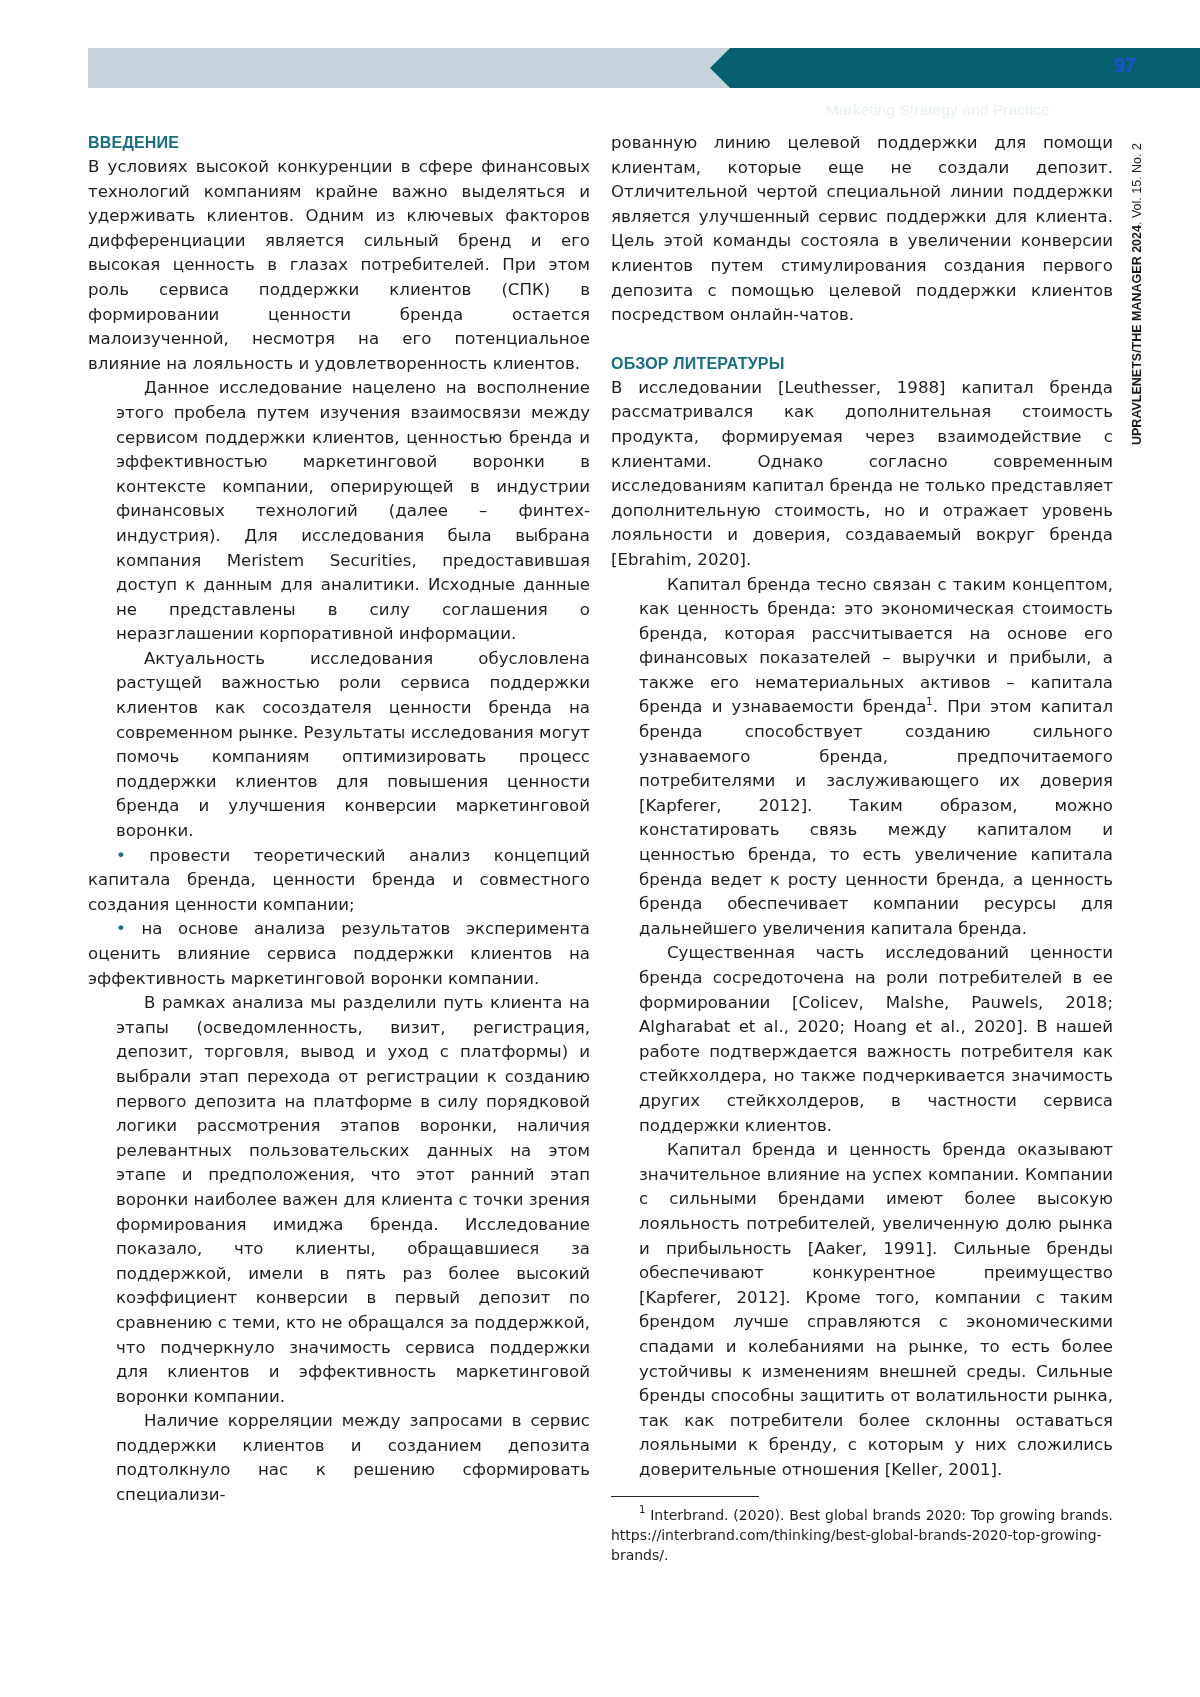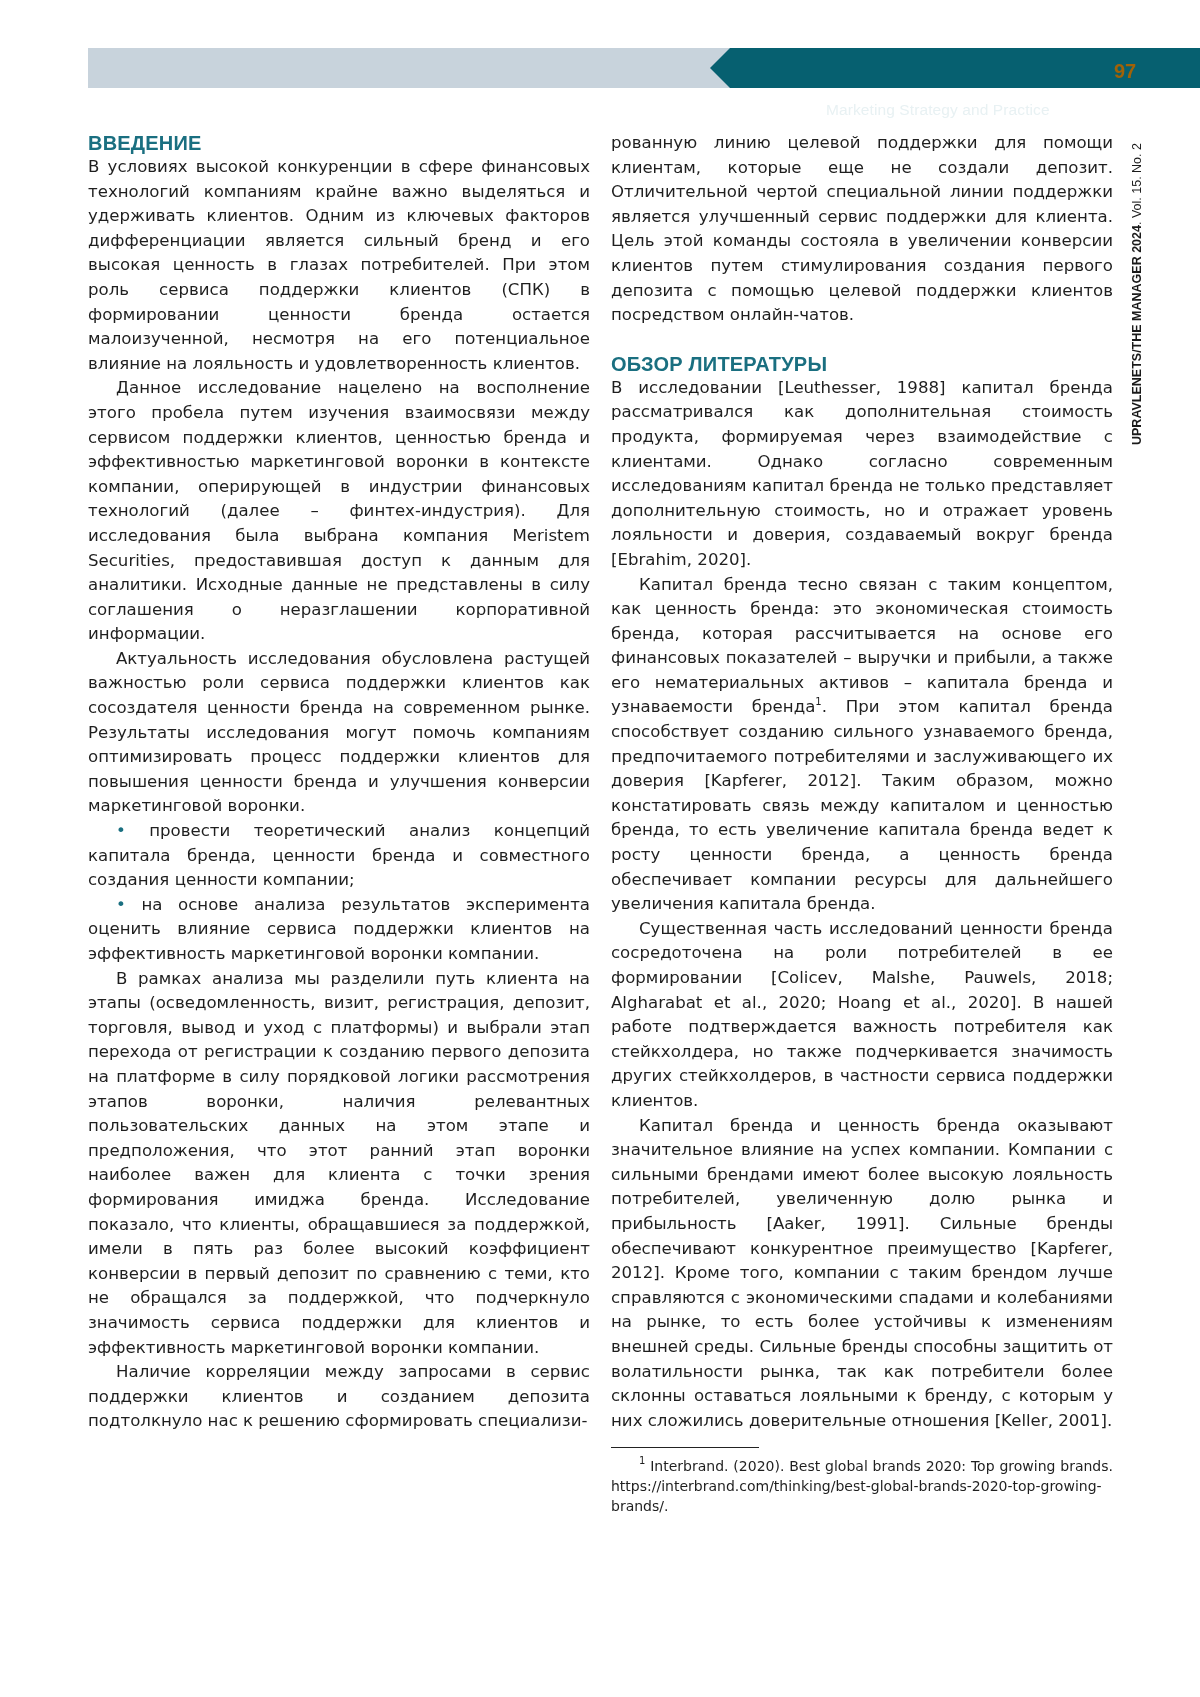--- a/index.html
+++ b/index.html
@@ -4,31 +4,31 @@
 <style>
   html, body { margin: 0; padding: 0; background: #ffffff; }
   body { width: 1200px; height: 1697px; position: relative; overflow: hidden;
          font-family: "DejaVu Sans", "Liberation Sans", sans-serif; color: #1f1f1f; }
   .header-band { position: absolute; left: 88px; top: 48px; width: 1112px; height: 40px; background: #c8d3dc; }
   .header-teal { position: absolute; left: 710px; top: 48px; width: 490px; height: 40px; background: #066070;
                  clip-path: polygon(20px 0, 100% 0, 100% 100%, 20px 100%, 0 50%); }
   .header-title { position: absolute; left: 826px; top: 57px; font-family: "Liberation Sans", sans-serif;
                   font-size: 15.5px; color: #e8f1f3; letter-spacing: 0.1px; margin-top: 44px; }
   .header-page { position: absolute; left: 1114px; top: 54px; font-family: "Liberation Sans", sans-serif;
-                 font-weight: bold; font-size: 20px; color: #a16207; margin-top: 6px; }
+                 font-weight: bold; font-size: 20px; color: #1d4ed8; }
   .side-label { position: absolute; left: 1130px; top: 445px; transform-origin: 0 0; transform: rotate(-90deg);
                 white-space: nowrap; font-family: "Liberation Sans", sans-serif; font-size: 12.5px; color: #1a1a1a; }
   .side-label .b { font-weight: bold; }
   .col { position: absolute; top: 131px; width: 502px; font-size: 16.6px; line-height: 24.6px; }
   .col-left { left: 88px; }
   .col-right { left: 611px; }
-  .h { font-family: "Liberation Sans", sans-serif; font-weight: bold; color: #1a6f80; font-size: 20px;
+  .h { font-family: "Liberation Sans", sans-serif; font-weight: bold; color: #1a6f80; font-size: 16px;
        line-height: 24px; letter-spacing: 0.2px; margin: 0; }
   p { margin: 0; text-align: justify; text-align-last: left; hyphens: manual; }
-  p.ind { text-indent: 28px; }
+  p.ind { text-indent: 28px; margin-left: 28px; }
   .bullet { text-indent: 28px; }
   .dot { color: #1a6f80; }
   .gap { height: 24px; }
   sup { font-size: 10px; line-height: 0; vertical-align: 7px; }
   .fn-rule { width: 148px; height: 1px; background: #222; margin: 14px 0 8px 0; }
   .fn { font-size: 14px; line-height: 20px; text-align: justify; text-align-last: left; }
   .fn .num { margin-left: 28px; }
 </style>
 </head>
 <body>

